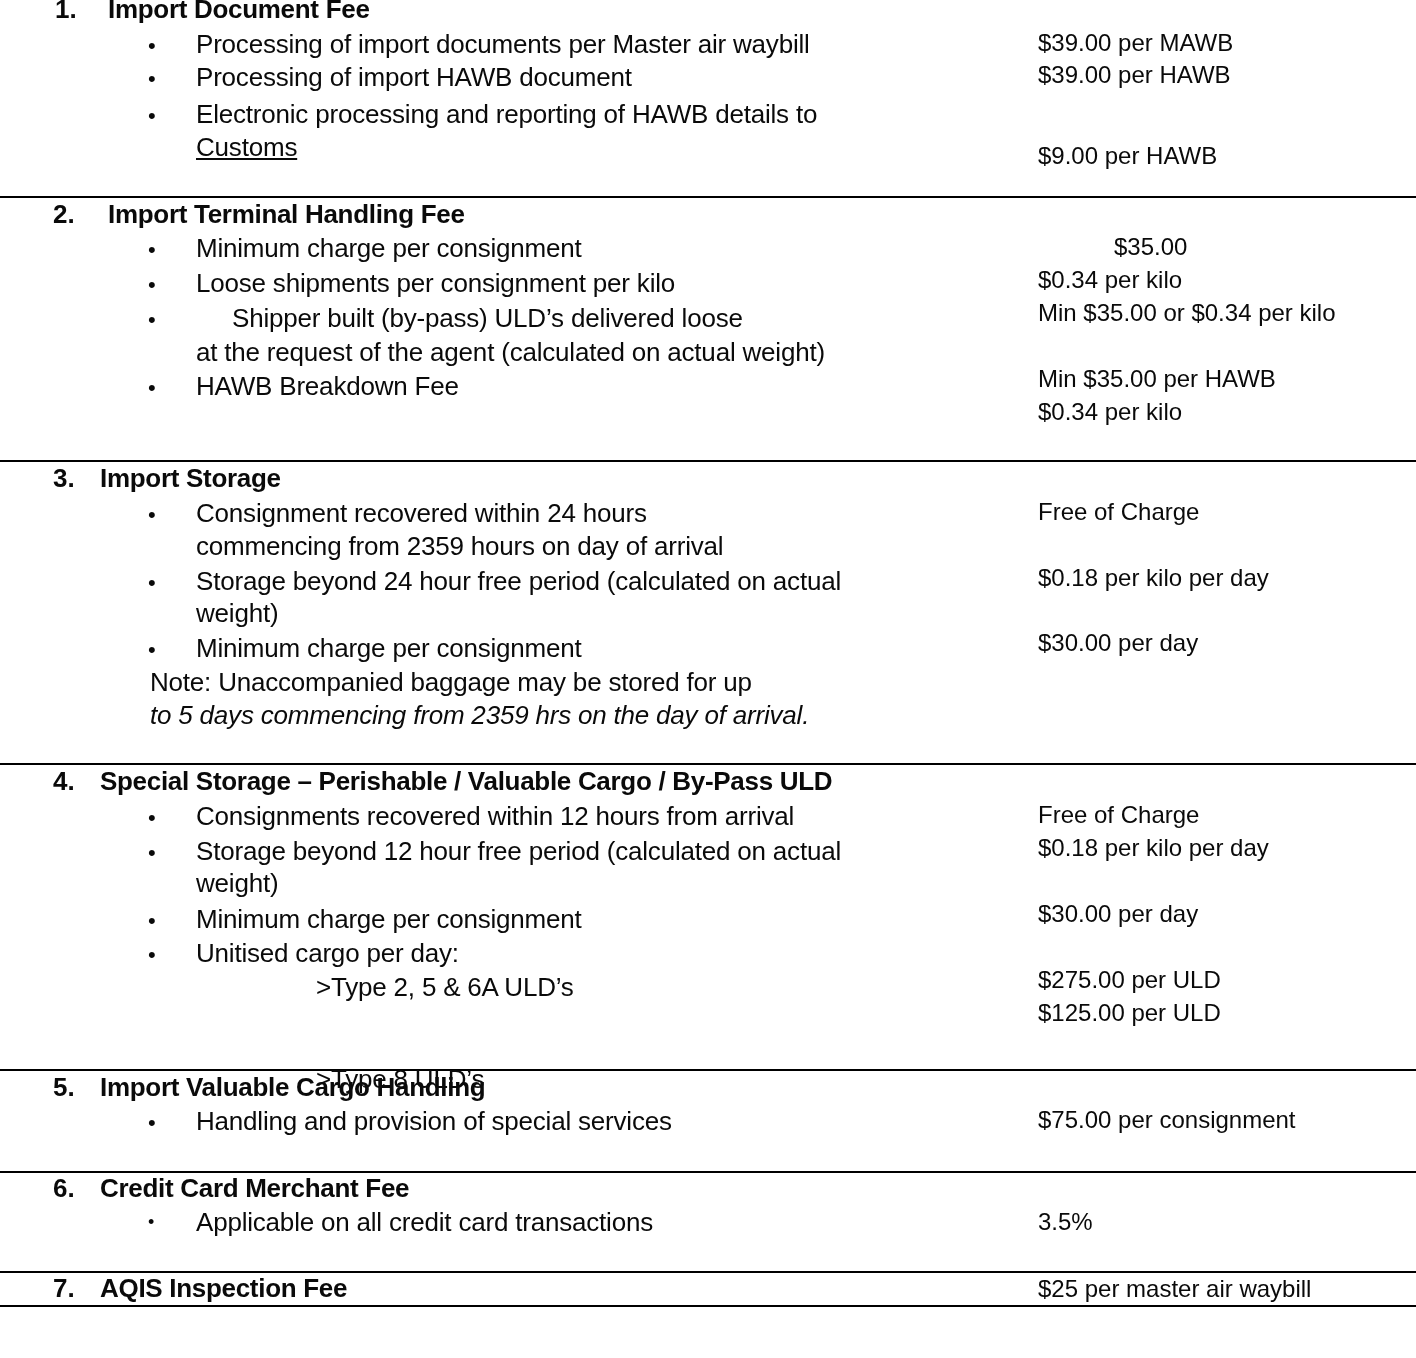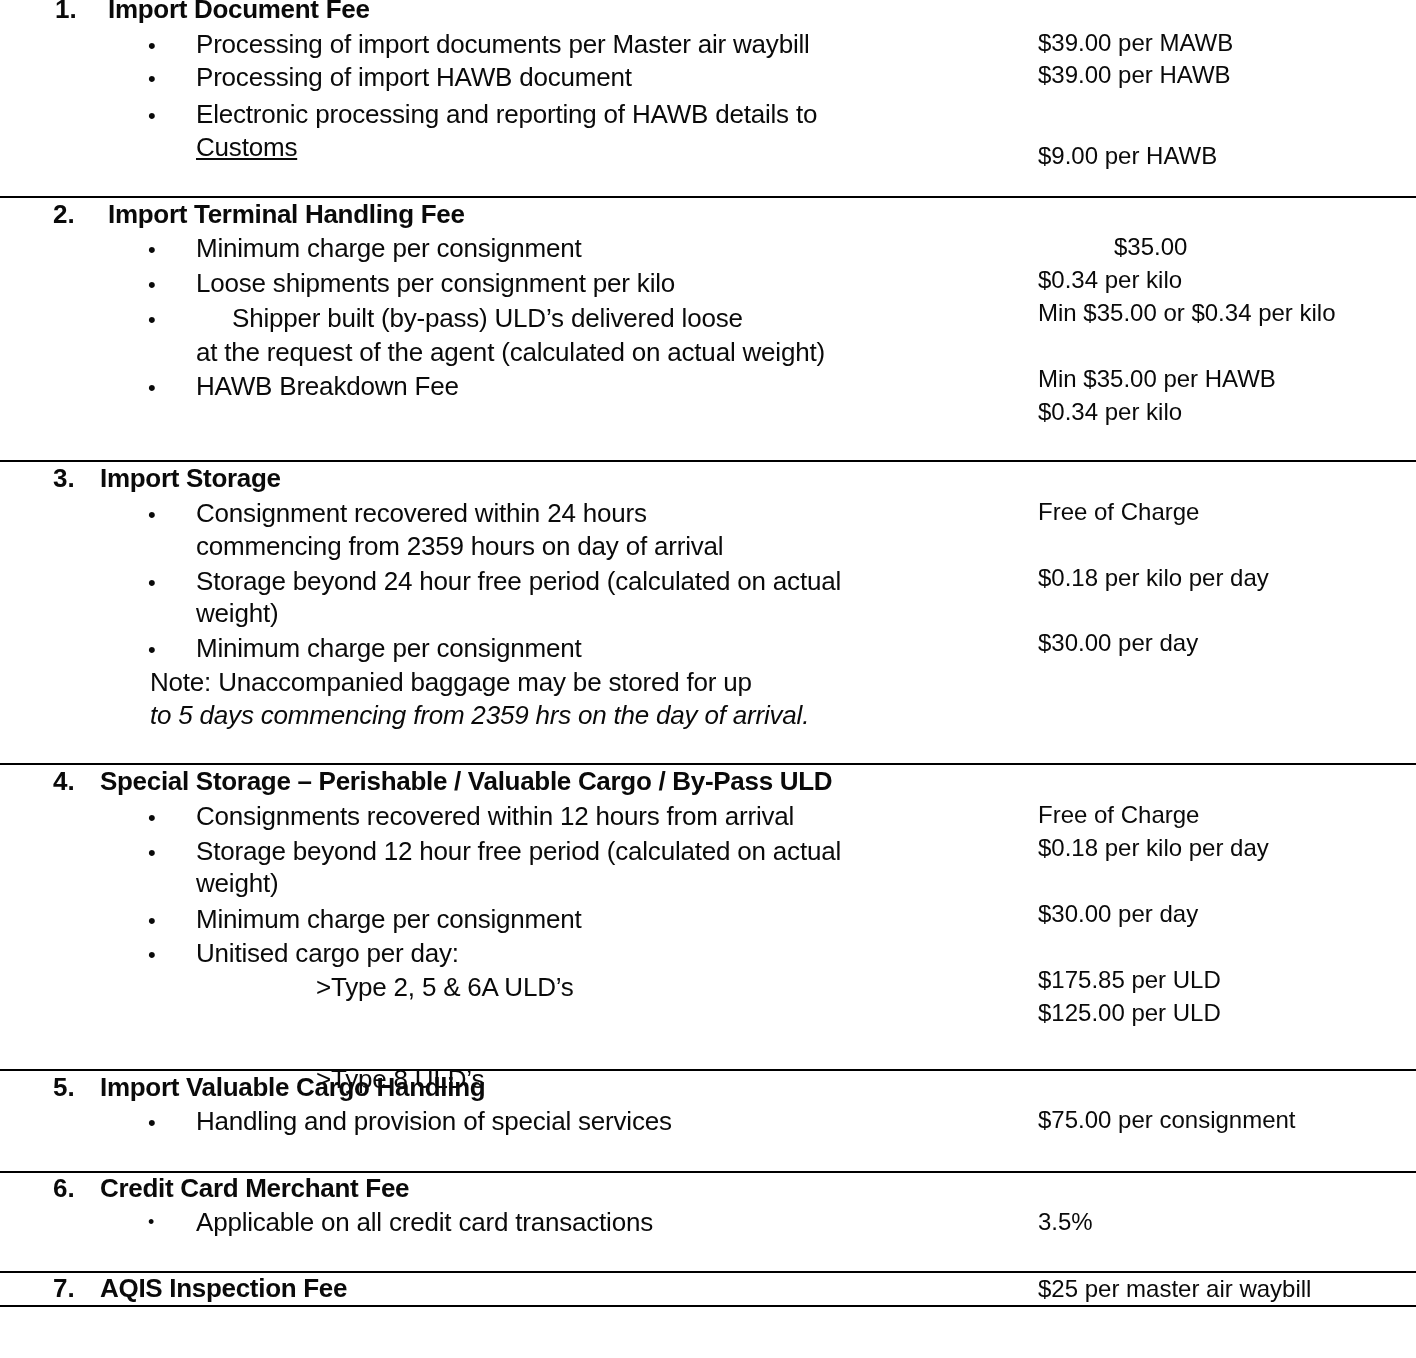--- a/index.html
+++ b/index.html
@@ -103,21 +103,21 @@
   <span class="abs price" style="left:1038px; top:834px;">$0.18 per kilo per day</span>
 
   <span class="abs bullet" style="left:148px; top:908px;">•</span>
   <span class="abs text" style="left:196px; top:904px;">Minimum charge per consignment</span>
   <span class="abs price" style="left:1038px; top:900px;">$30.00 per day</span>
 
   <span class="abs bullet" style="left:148px; top:942px;">•</span>
   <span class="abs text" style="left:196px; top:938px;">Unitised cargo per day:</span>
 
   <span class="abs text" style="left:316px; top:972px;">&gt;Type 2, 5 &amp; 6A ULD’s</span>
-  <span class="abs price" style="left:1038px; top:966px;">$175.85 per ULD</span>
+  <span class="abs price" style="left:1038px; top:966px;">$275.00 per ULD</span>
   <span class="abs text" style="left:316px; top:1064px;">&gt;Type 8 ULD’s</span>
   <span class="abs price" style="left:1038px; top:999px;">$125.00 per ULD</span>
 </div>
 
 <div>
   <span class="abs num" style="left:53px; top:1072px;">5.</span>
   <span class="abs heading" style="left:100px; top:1072px;">Import Valuable Cargo Handling</span>
 
   <span class="abs bullet" style="left:148px; top:1110px;">•</span>
   <span class="abs text" style="left:196px; top:1106px;">Handling and provision of special services</span>

